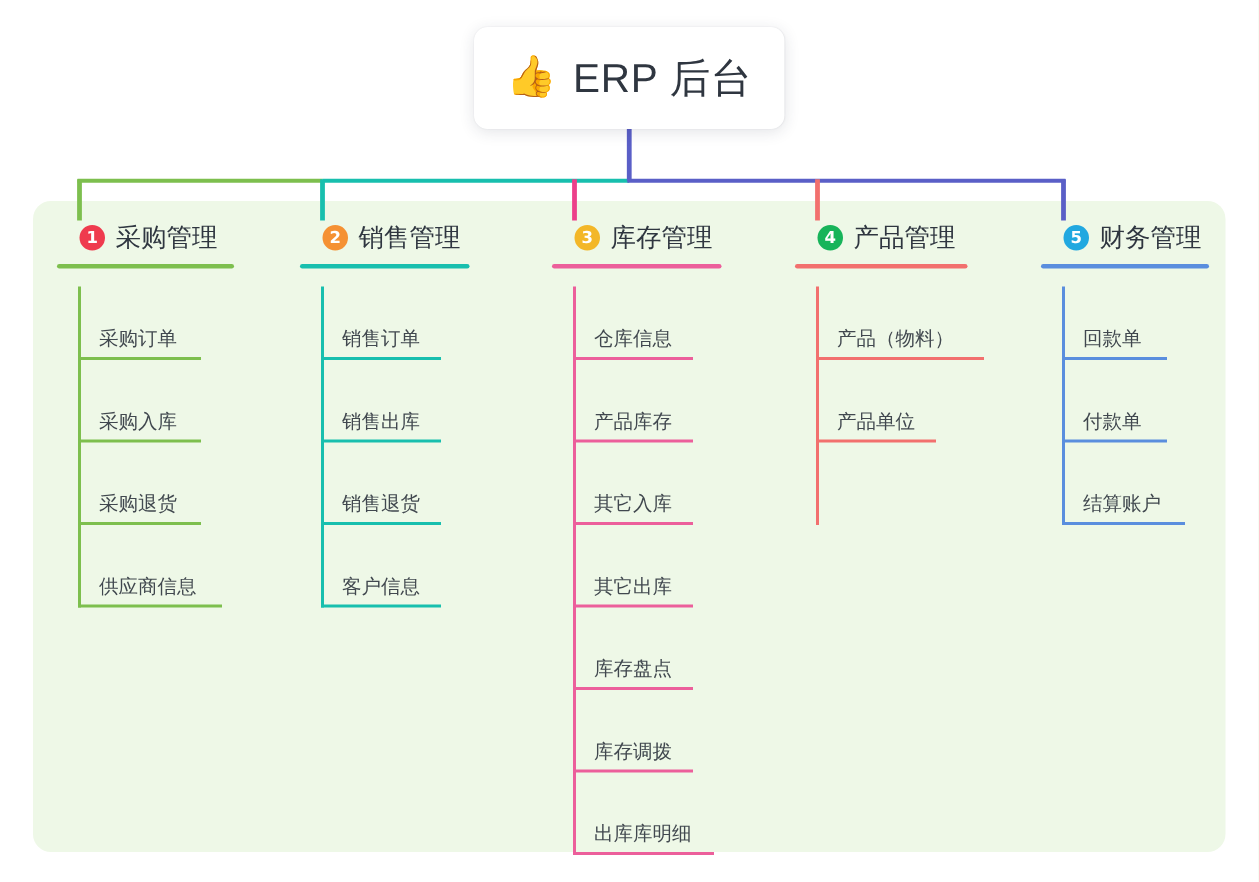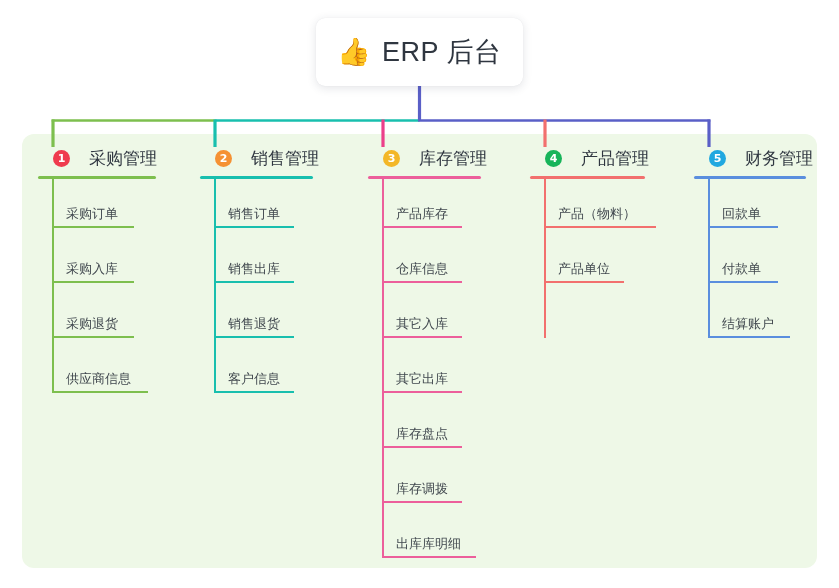--- a/index.html
+++ b/index.html
@@ -54,27 +54,27 @@
     padding-left:15px;
   }
   .badge{
     width:17px;height:17px;border-radius:50%;
     color:#fff;font-size:11px;line-height:17px;
     text-align:center;font-weight:600;
     flex:0 0 auto;
     font-family:"DejaVu Sans",sans-serif;
   }
   .branch-title{
-    font-size:17px;color:#2f3640;white-space:nowrap;margin-left:12px;
+    font-size:17px;color:#2f3640;white-space:nowrap;
   }
   .head-rule{
     height:3px;border-radius:2px;margin-top:6px;
   }
 
-  .items{position:relative;margin-top:0;}
+  .items{position:relative;margin-top:12px;}
   .item{
     position:relative;
     height:55px;
   }
   .item-label{
     position:absolute;
     left:28px;bottom:11px;
     font-size:13px;color:#41484f;white-space:nowrap;
   }
   .item-rule{
@@ -167,25 +167,25 @@
       </div>
       <div class="branch" style="left: 368px; width: 150px;">
         <div class="branch-head">
           <span class="badge" style="background: rgb(243, 183, 40);">3</span>
           <span class="branch-title">库存管理</span>
         </div>
         <div class="head-rule" style="width: 113px; background: rgb(236, 95, 155);"></div>
         <div class="items">
           <div class="spine" style="background: rgb(236, 95, 155); height: 379px;"></div>
           <div class="item">
+            <span class="item-label">仓库信息</span>
+            <div class="item-rule" style="width: 80px; background: rgb(236, 95, 155);"></div>
+          </div>
+          <div class="item">
             <span class="item-label">产品库存</span>
-            <div class="item-rule" style="width: 80px; background: rgb(236, 95, 155);"></div>
-          </div>
-          <div class="item">
-            <span class="item-label">仓库信息</span>
             <div class="item-rule" style="width: 80px; background: rgb(236, 95, 155);"></div>
           </div>
           <div class="item">
             <span class="item-label">其它入库</span>
             <div class="item-rule" style="width: 80px; background: rgb(236, 95, 155);"></div>
           </div>
           <div class="item">
             <span class="item-label">其它出库</span>
             <div class="item-rule" style="width: 80px; background: rgb(236, 95, 155);"></div>
           </div>

